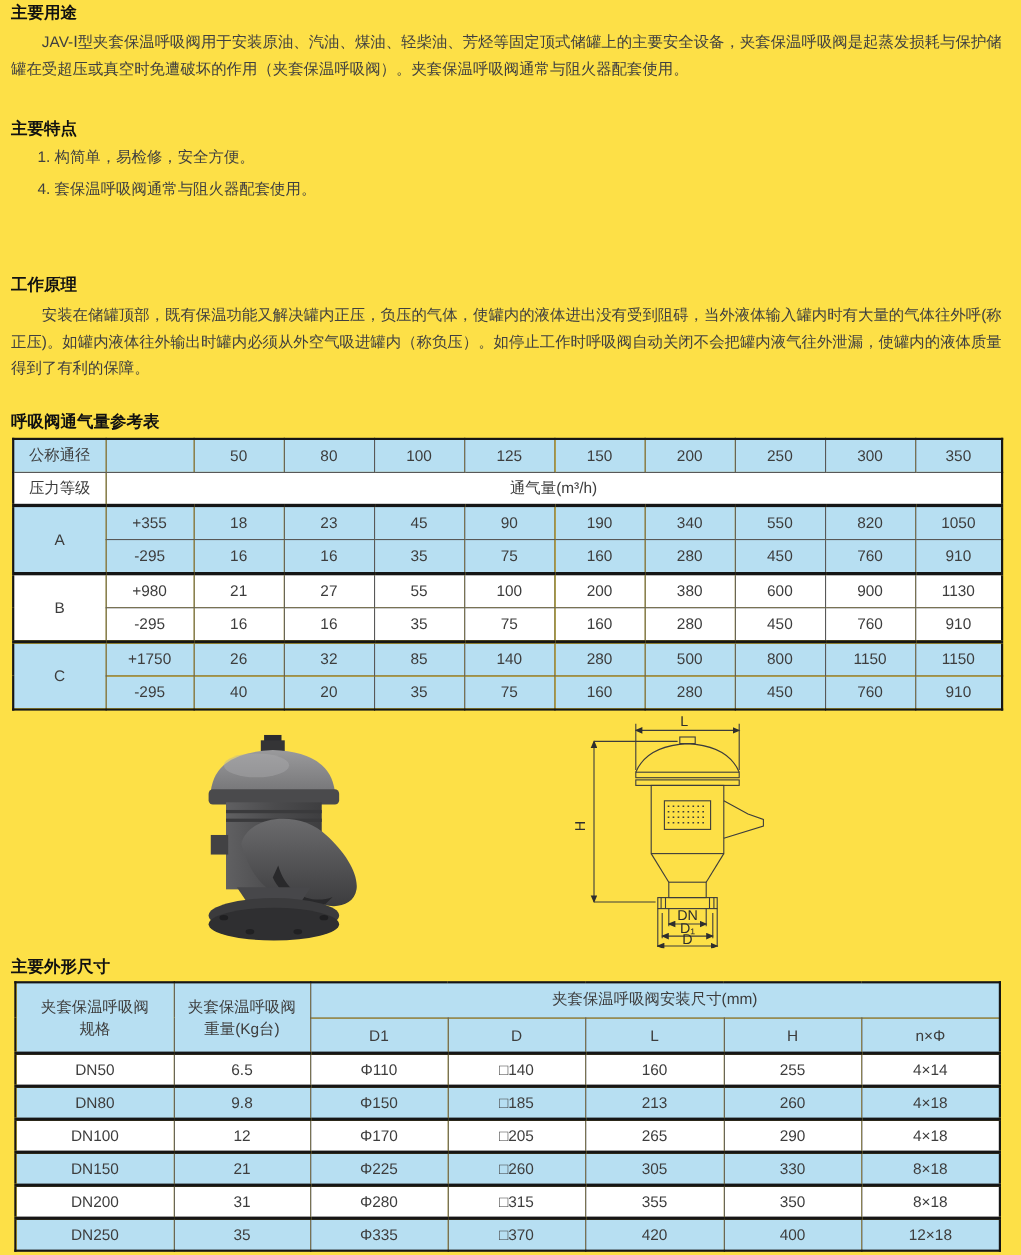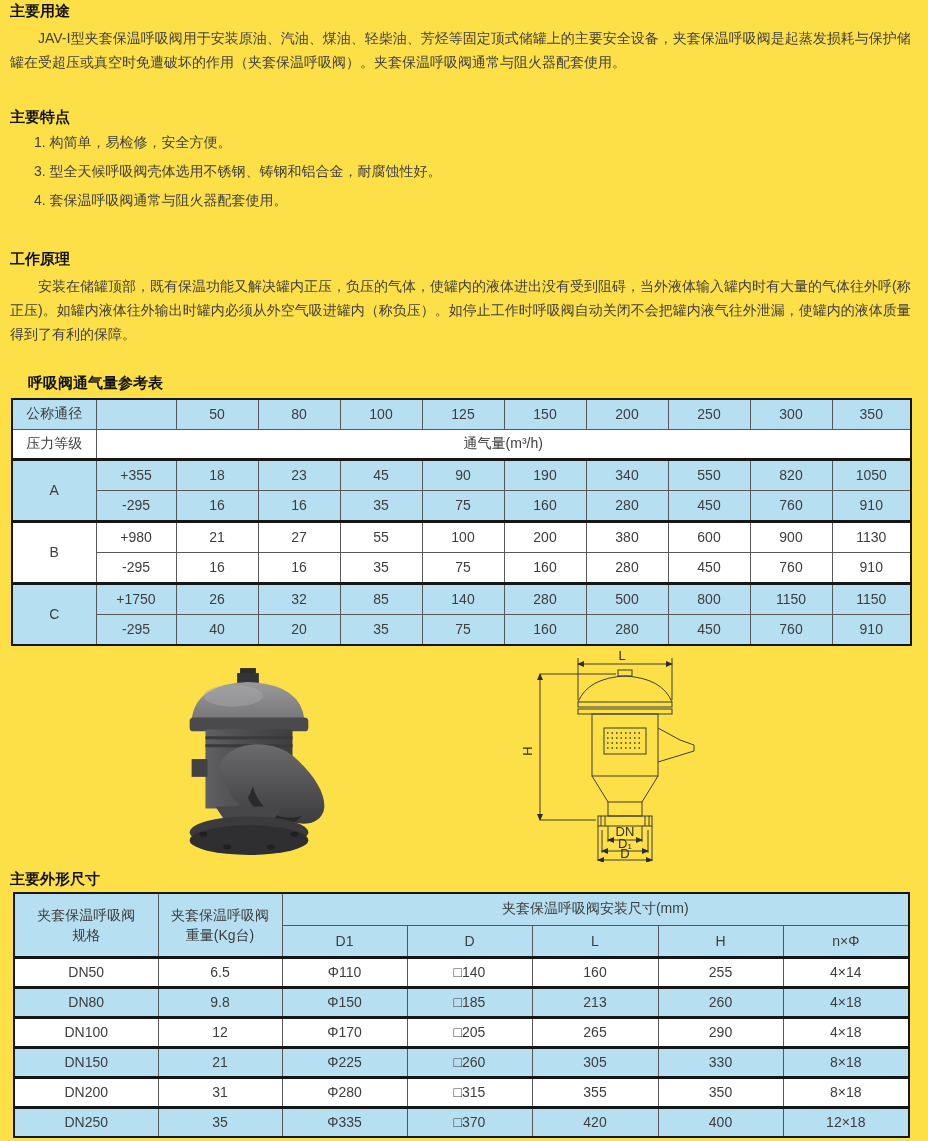--- a/index.html
+++ b/index.html
@@ -35,28 +35,27 @@
 <body>
 
 <div id="page">
 
   <h3 class="sec abs" style="left:10px;top:2px;">主要用途</h3>
   <p class="body abs" style="left:10px;top:26px;width:908px;">JAV-Ⅰ型夹套保温呼吸阀用于安装原油、汽油、煤油、轻柴油、芳烃等固定顶式储罐上的主要安全设备，夹套保温呼吸阀是起蒸发损耗与保护储罐在受超压或真空时免遭破坏的作用（夹套保温呼吸阀）。夹套保温呼吸阀通常与阻火器配套使用。</p>
 
   <h3 class="sec abs" style="left:10px;top:108px;">主要特点</h3>
   <ul class="feat abs" style="left:34px;top:128px;width:880px;">
     <li>1. 构简单，易检修，安全方便。</li>
-    <li>3. 型全天候呼吸阀壳体选用不锈钢、铸钢和铝合金，耐腐蚀性好。</li>
     <li>4. 套保温呼吸阀通常与阻火器配套使用。</li>
   </ul>
 
   <h3 class="sec abs" style="left:10px;top:250px;">工作原理</h3>
   <p class="body abs" style="left:10px;top:274px;width:908px;">安装在储罐顶部，既有保温功能又解决罐内正压，负压的气体，使罐内的液体进出没有受到阻碍，当外液体输入罐内时有大量的气体往外呼(称正压)。如罐内液体往外输出时罐内必须从外空气吸进罐内（称负压）。如停止工作时呼吸阀自动关闭不会把罐内液气往外泄漏，使罐内的液体质量得到了有利的保障。</p>
 
-  <h3 class="sec abs" style="left:28px;top:374px;">呼吸阀通气量参考表</h3>
+  <h3 class="sec abs" style="left:10px;top:374px;">呼吸阀通气量参考表</h3>
 
   <table id="flow-table" class="abs" style="left:11px;top:398px;">
     <colgroup>
       <col style="width:84px">
         <col style="width:80px">
         <col style="width:82px">
         <col style="width:82px">
         <col style="width:82px">
       <col style="width:82px">
         <col style="width:82px">

